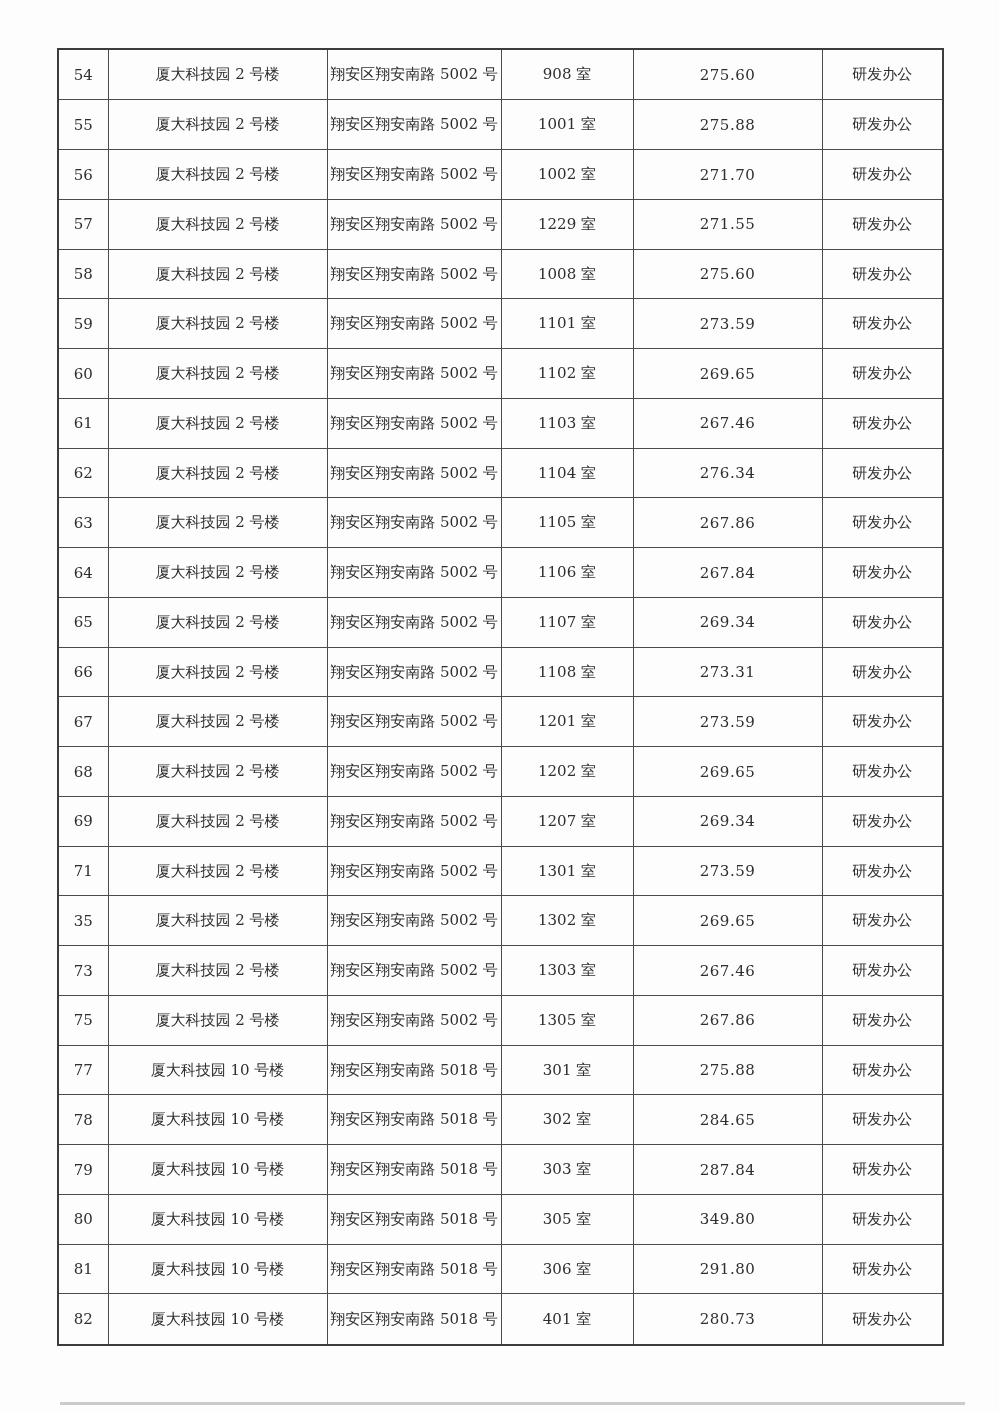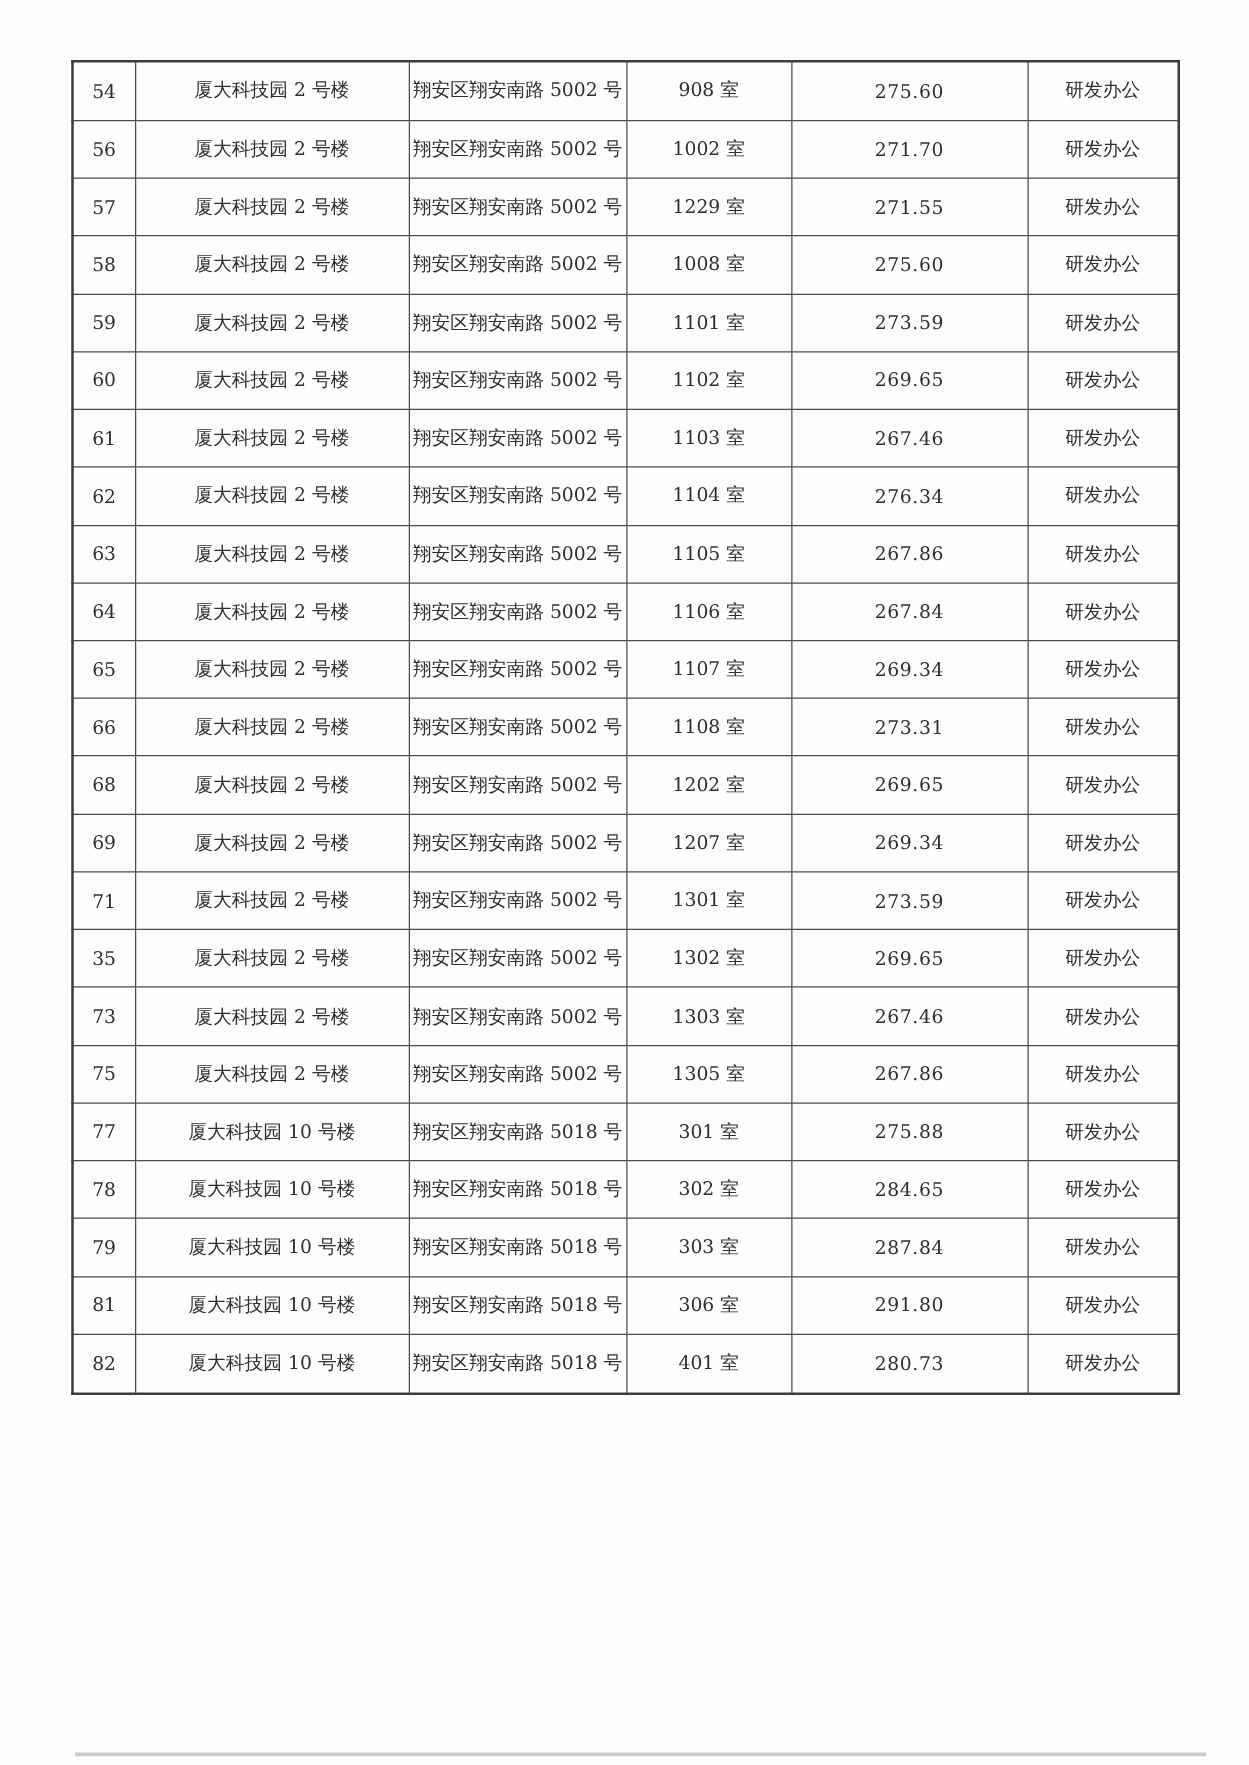--- a/index.html
+++ b/index.html
@@ -19,21 +19,21 @@
     left: 0; top: 0;
     width: 999px;
     height: 1412px;
     background: #fdfdfd;
   }
   table.units {
     position: absolute;
     left: 57px;
     top: 48px;
     width: 885px;
-    height: 1068px;
+    height: 1298px;
     border-collapse: collapse;
     table-layout: fixed;
     background: #fdfdfd;
   }
   table.units, table.units td {
     border: 1px solid #4b4b4b;
   }
   table.units {
     border-width: 2px;
     border-color: #3c3c3c;
@@ -81,20 +81,28 @@
     <tbody>
         <tr>
       <td class="col-index">54</td>
       <td class="col-building">厦大科技园 2 号楼</td>
       <td class="col-address">翔安区翔安南路 5002 号</td>
       <td class="col-room">908 室</td>
       <td class="col-area">275.60</td>
       <td class="col-usage">研发办公</td>
     </tr>
         <tr>
+      <td class="col-index">55</td>
+      <td class="col-building">厦大科技园 2 号楼</td>
+      <td class="col-address">翔安区翔安南路 5002 号</td>
+      <td class="col-room">1001 室</td>
+      <td class="col-area">275.88</td>
+      <td class="col-usage">研发办公</td>
+    </tr>
+        <tr>
       <td class="col-index">56</td>
       <td class="col-building">厦大科技园 2 号楼</td>
       <td class="col-address">翔安区翔安南路 5002 号</td>
       <td class="col-room">1002 室</td>
       <td class="col-area">271.70</td>
       <td class="col-usage">研发办公</td>
     </tr>
         <tr>
       <td class="col-index">57</td>
       <td class="col-building">厦大科技园 2 号楼</td>
@@ -169,20 +177,28 @@
     </tr>
         <tr>
       <td class="col-index">66</td>
       <td class="col-building">厦大科技园 2 号楼</td>
       <td class="col-address">翔安区翔安南路 5002 号</td>
       <td class="col-room">1108 室</td>
       <td class="col-area">273.31</td>
       <td class="col-usage">研发办公</td>
     </tr>
         <tr>
+      <td class="col-index">67</td>
+      <td class="col-building">厦大科技园 2 号楼</td>
+      <td class="col-address">翔安区翔安南路 5002 号</td>
+      <td class="col-room">1201 室</td>
+      <td class="col-area">273.59</td>
+      <td class="col-usage">研发办公</td>
+    </tr>
+        <tr>
       <td class="col-index">68</td>
       <td class="col-building">厦大科技园 2 号楼</td>
       <td class="col-address">翔安区翔安南路 5002 号</td>
       <td class="col-room">1202 室</td>
       <td class="col-area">269.65</td>
       <td class="col-usage">研发办公</td>
     </tr>
         <tr>
       <td class="col-index">69</td>
       <td class="col-building">厦大科技园 2 号楼</td>
@@ -241,20 +257,28 @@
     </tr>
         <tr>
       <td class="col-index">79</td>
       <td class="col-building">厦大科技园 10 号楼</td>
       <td class="col-address">翔安区翔安南路 5018 号</td>
       <td class="col-room">303 室</td>
       <td class="col-area">287.84</td>
       <td class="col-usage">研发办公</td>
     </tr>
         <tr>
+      <td class="col-index">80</td>
+      <td class="col-building">厦大科技园 10 号楼</td>
+      <td class="col-address">翔安区翔安南路 5018 号</td>
+      <td class="col-room">305 室</td>
+      <td class="col-area">349.80</td>
+      <td class="col-usage">研发办公</td>
+    </tr>
+        <tr>
       <td class="col-index">81</td>
       <td class="col-building">厦大科技园 10 号楼</td>
       <td class="col-address">翔安区翔安南路 5018 号</td>
       <td class="col-room">306 室</td>
       <td class="col-area">291.80</td>
       <td class="col-usage">研发办公</td>
     </tr>
         <tr>
       <td class="col-index">82</td>
       <td class="col-building">厦大科技园 10 号楼</td>

